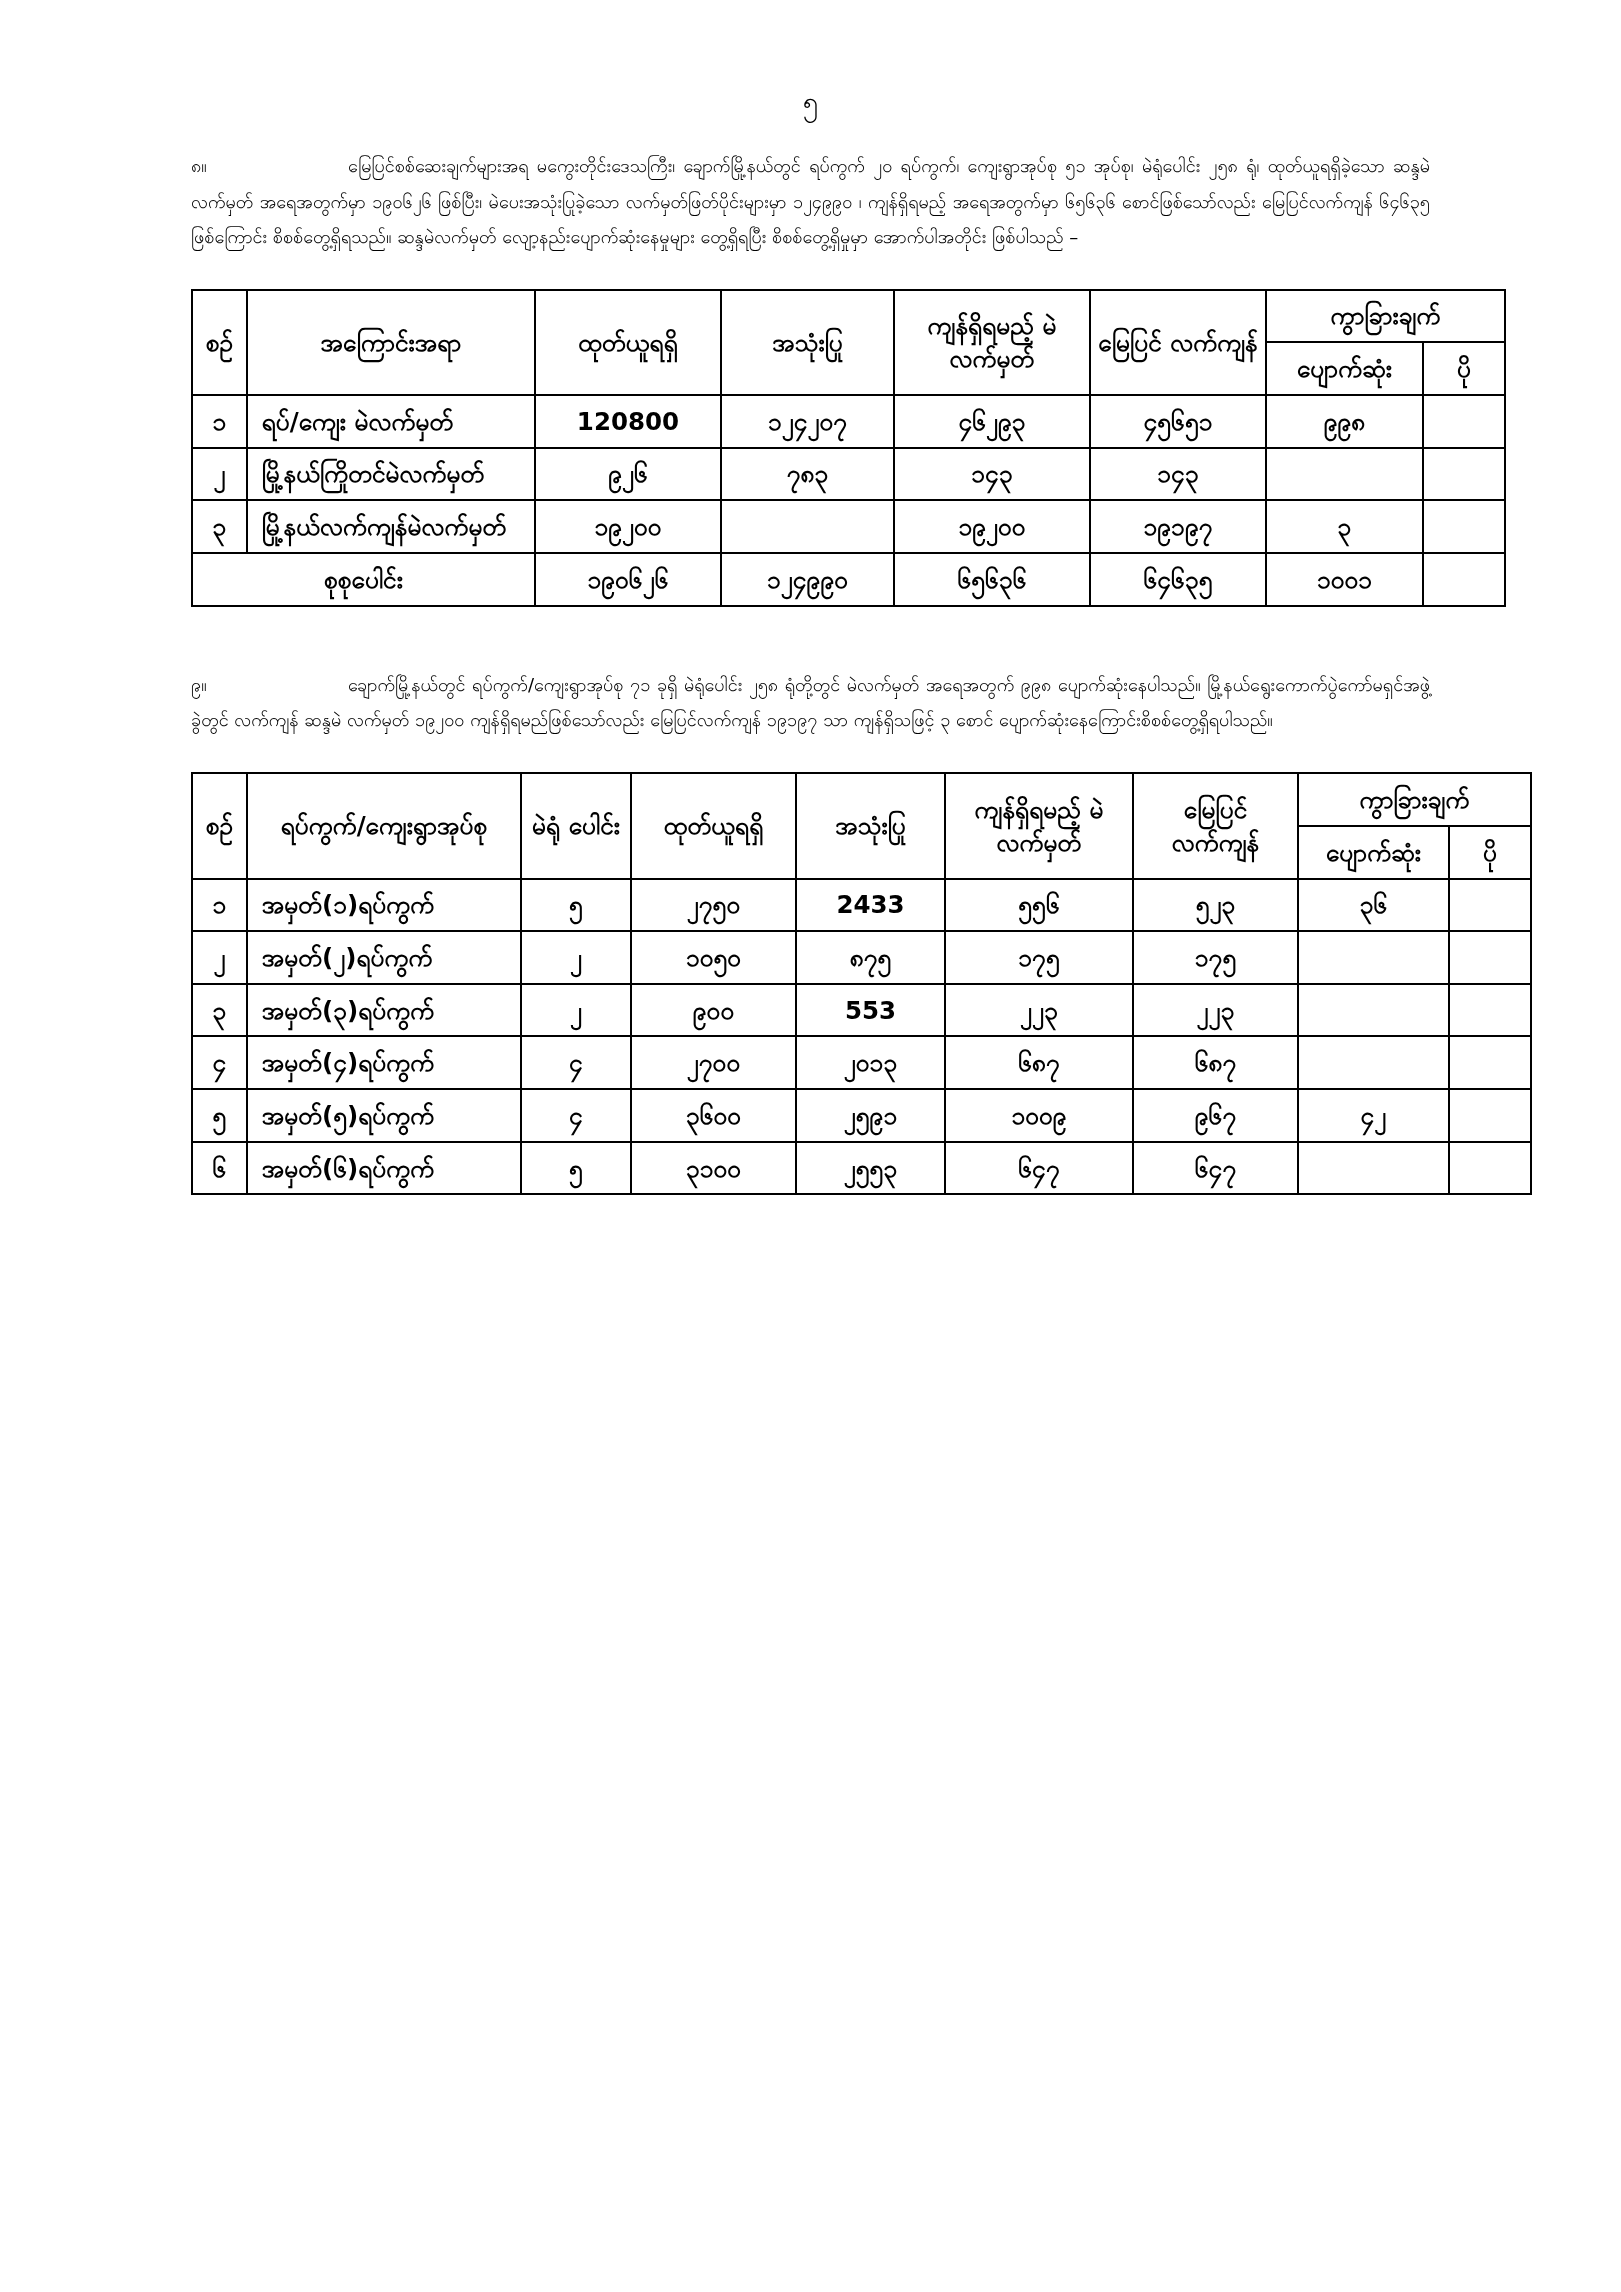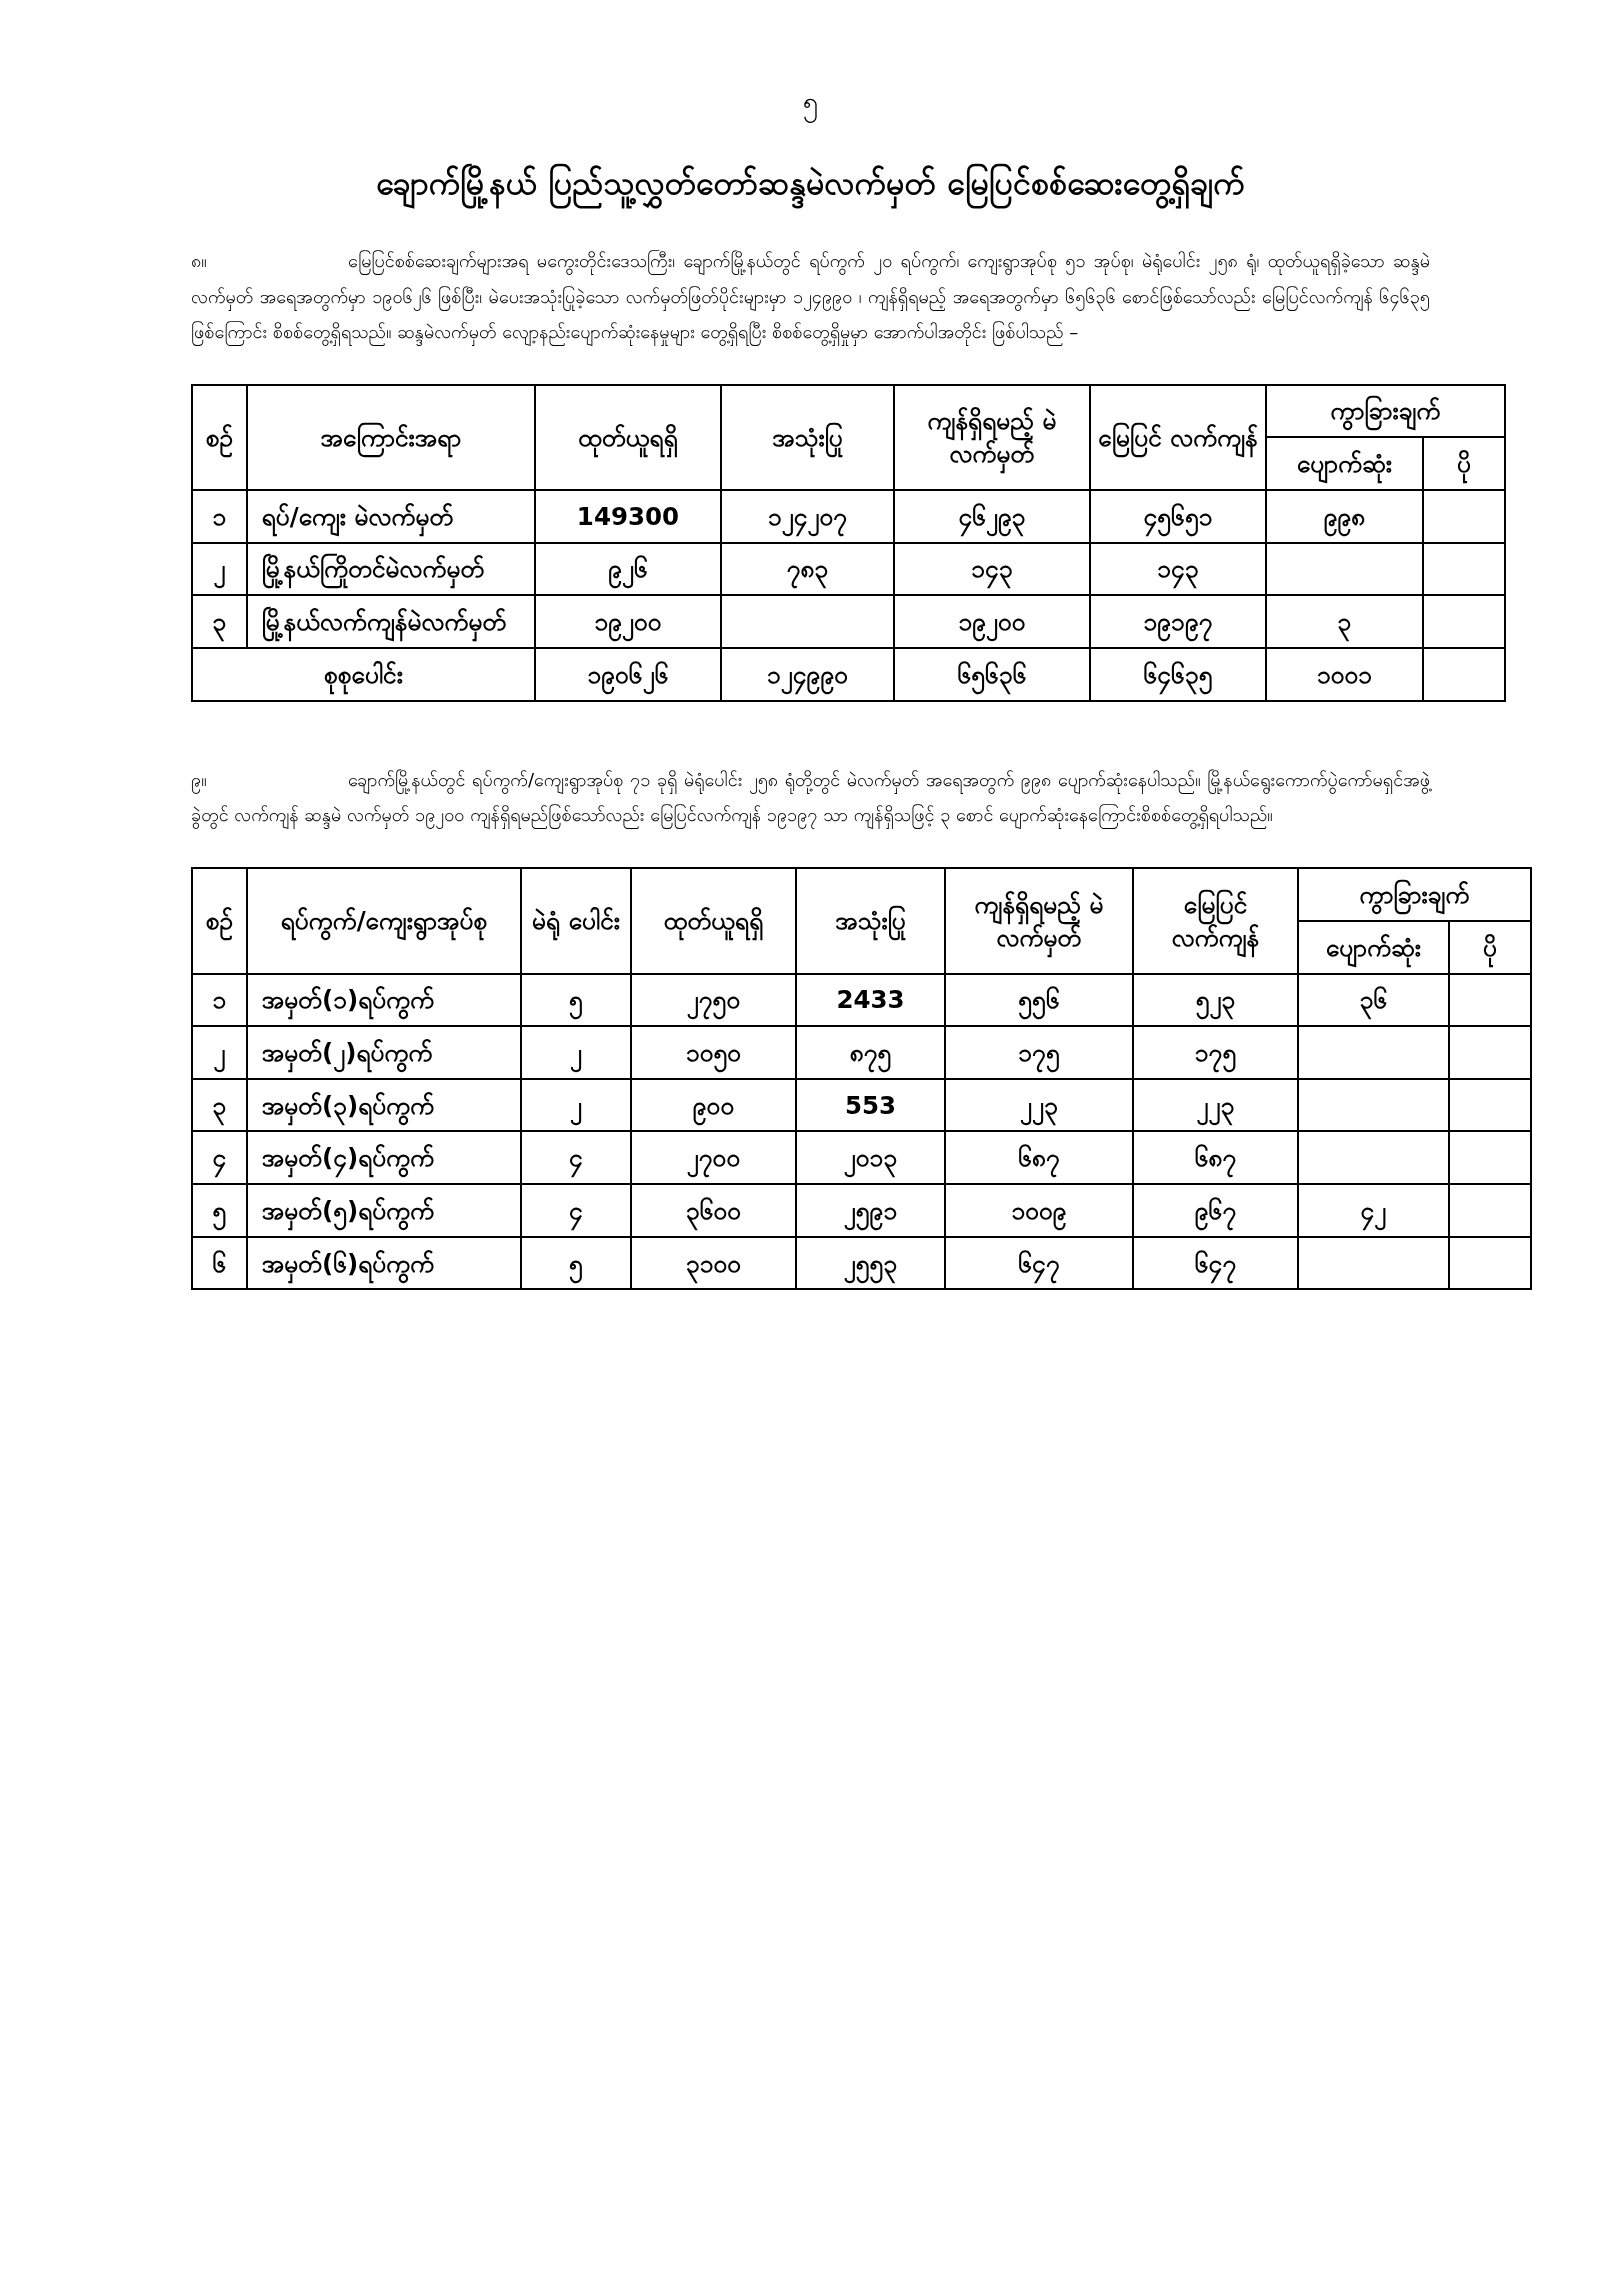--- a/index.html
+++ b/index.html
@@ -100,21 +100,20 @@
   .two-line { line-height: 1.3; }
   .spacer-28 { height: 27.4px; }
 </style>
 </head>
 <body>
 
 <div class="page">
 
   <div class="page-number">၅</div>
 
-  <div class="doc-title">ချောက်မြို့နယ် ပြည်သူ့လွှတ်တော်ဆန္ဒမဲလက်မှတ် မြေပြင်စစ်ဆေးတွေ့ရှိချက်</div>
 
   <div class="para">
     <span class="num">၈။</span><span class="indent"></span><span>မြေပြင်စစ်ဆေးချက်များအရ မကွေးတိုင်းဒေသကြီး၊ ချောက်မြို့နယ်တွင် ရပ်ကွက် ၂၀ ရပ်ကွက်၊ ကျေးရွာအုပ်စု ၅၁ အုပ်စု၊ မဲရုံပေါင်း ၂၅၈ ရုံ၊ ထုတ်ယူရရှိခဲ့သော ဆန္ဒမဲလက်မှတ် အရေအတွက်မှာ ၁၉၀၆၂၆ ဖြစ်ပြီး၊ မဲပေးအသုံးပြုခဲ့သော လက်မှတ်ဖြတ်ပိုင်းများမှာ ၁၂၄၉၉၀ ၊ ကျန်ရှိရမည့် အရေအတွက်မှာ ၆၅၆၃၆ စောင်ဖြစ်သော်လည်း မြေပြင်လက်ကျန် ၆၄၆၃၅ ဖြစ်ကြောင်း စိစစ်တွေ့ရှိရသည်။ ဆန္ဒမဲလက်မှတ် လျော့နည်းပျောက်ဆုံးနေမှုများ တွေ့ရှိရပြီး စိစစ်တွေ့ရှိမှုမှာ အောက်ပါအတိုင်း ဖြစ်ပါသည် –</span>
   </div>
 
   <table class="grid t1">
     <colgroup>
       <col class="c-no">
         <col class="c-reason">
         <col class="c-issued">
@@ -136,21 +135,21 @@
       </tr>
       <tr>
         <th>ပျောက်ဆုံး</th>
         <th>ပို</th>
       </tr>
     </thead>
     <tbody>
       <tr>
         <td>၁</td>
         <td class="left">ရပ်/ကျေး မဲလက်မှတ်</td>
-        <td>149300</td>
+        <td>120800</td>
         <td>၁၂၄၂၀၇</td>
         <td>၄၆၂၉၃</td>
         <td>၄၅၆၅၁</td>
         <td>၉၉၈</td>
         <td></td>
       </tr>
       <tr>
         <td>၂</td>
         <td class="left">မြို့နယ်ကြိုတင်မဲလက်မှတ်</td>
         <td>၉၂၆</td>

